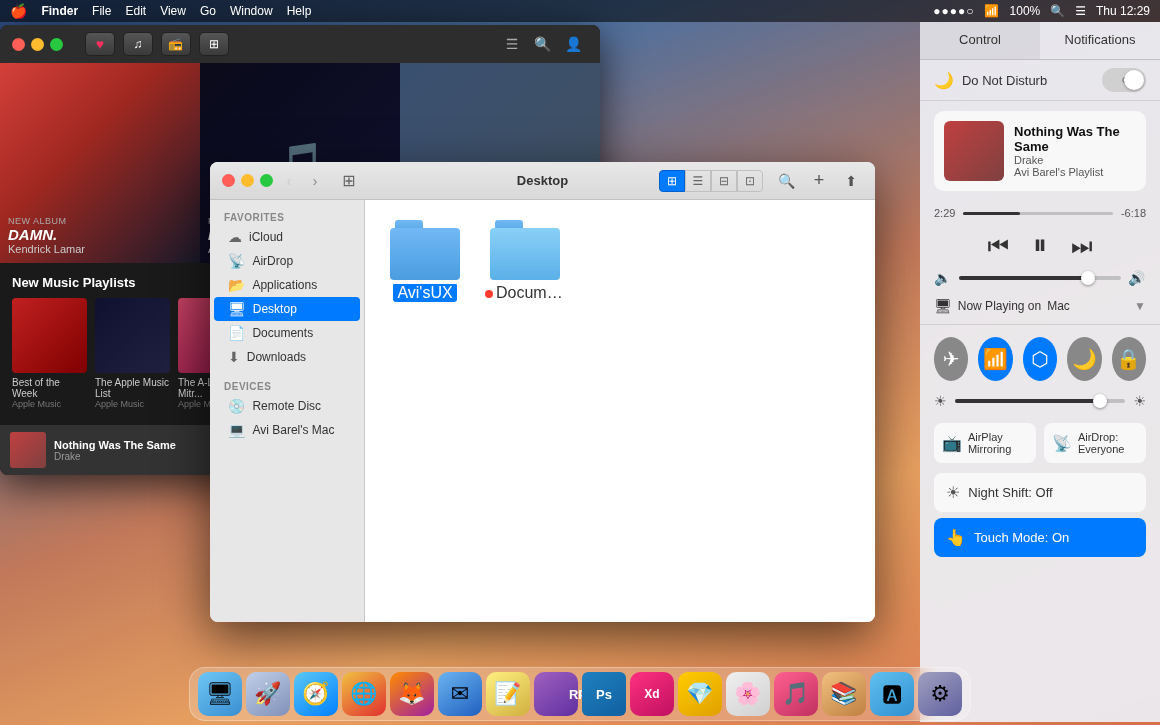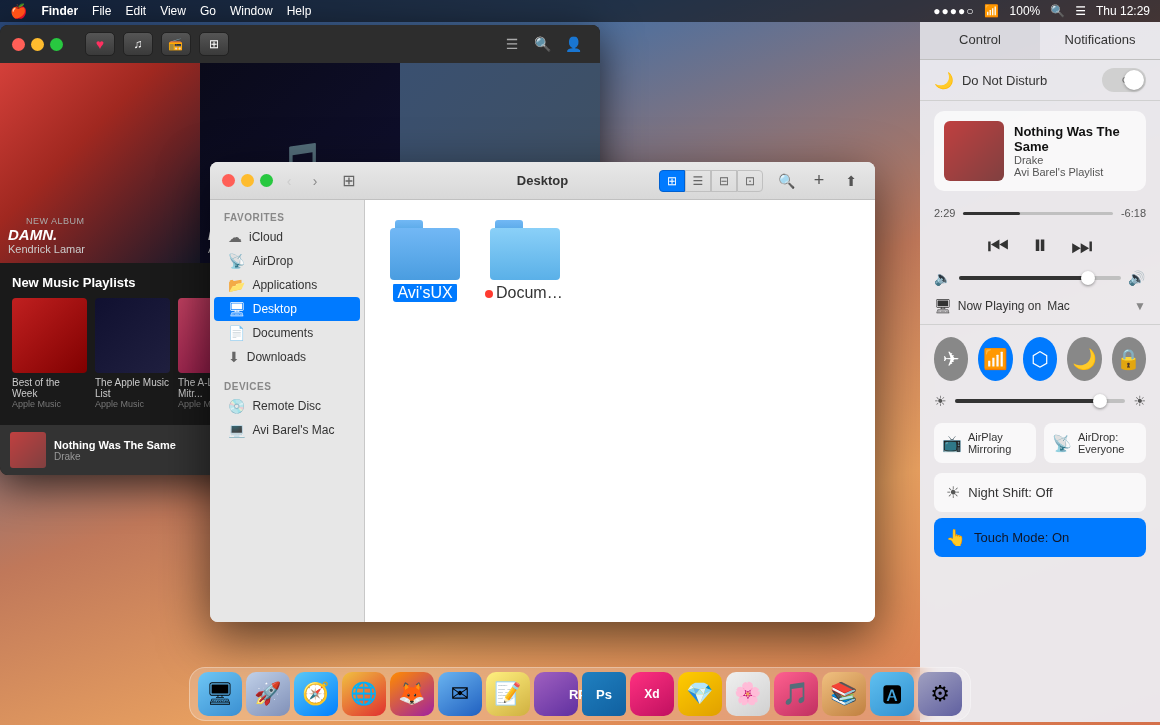--- a/index.html
+++ b/index.html
@@ -155,21 +155,20 @@
     .featured-item-info {
       position: absolute;
       bottom: 8px; left: 8px;
       color: white;
     }
     .featured-label {
       font-size: 9px;
       text-transform: uppercase;
       color: #aaa;
       letter-spacing: 0.5px;
-      margin-left: 18px;
     }
     .featured-title { font-size: 15px; font-weight: 700; font-style: italic; }
     .featured-artist { font-size: 11px; color: #ccc; }
 
     .kendrick-cover {
       width: 100%; height: 100%;
       background: linear-gradient(135deg, #d4403a 0%, #a02820 40%, #1a1a2a 100%);
       position: relative;
     }
     .apple-music-cover {
@@ -626,21 +625,21 @@
       border-radius: 8px;
       padding: 10px 12px;
       display: flex;
       align-items: center;
       gap: 8px;
       cursor: pointer;
     }
     .cc-wide-btn.blue {
       background: #007aff;
     }
-    .cc-wide-btn.blue .cc-wide-label { color: #0f172a; }
+    .cc-wide-btn.blue .cc-wide-label { color: #ffffff; }
     .cc-wide-icon { font-size: 16px; color: #555; }
     .cc-wide-label { font-size: 13px; font-weight: 500; color: #333; }
 
     
     .pl1 { background: linear-gradient(135deg, #c02020, #800000); }
     .pl2 { background: linear-gradient(135deg, #101030, #202040); }
     .pl3 { background: linear-gradient(135deg, #c04060, #801040); }
     .pl5 { background: linear-gradient(135deg, #c04040, #801020); }
   </style>
 </head>

